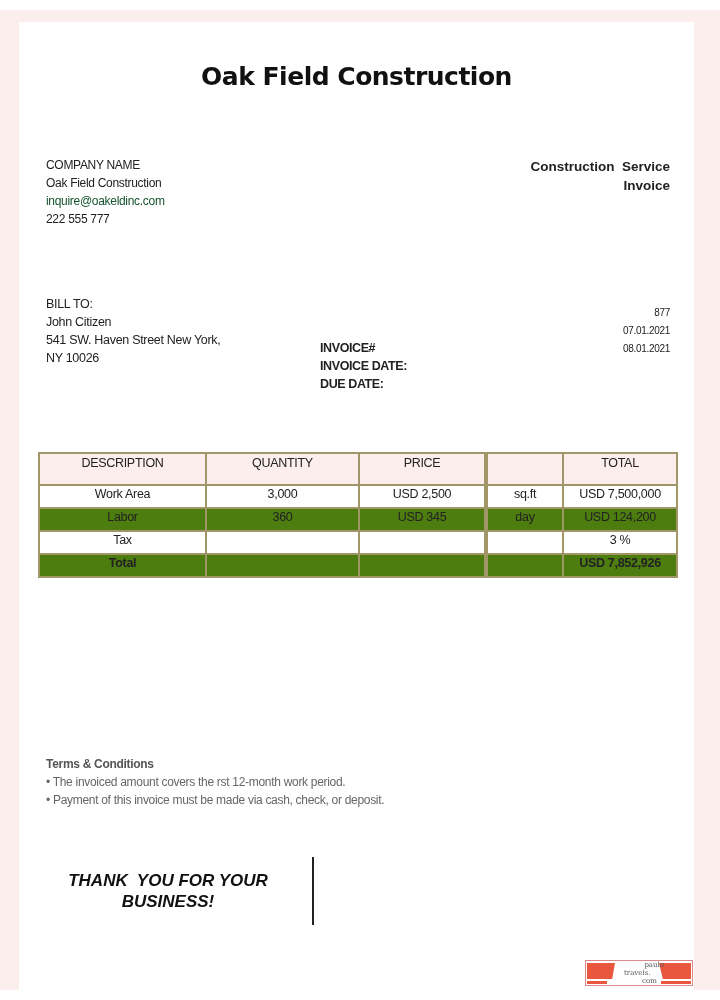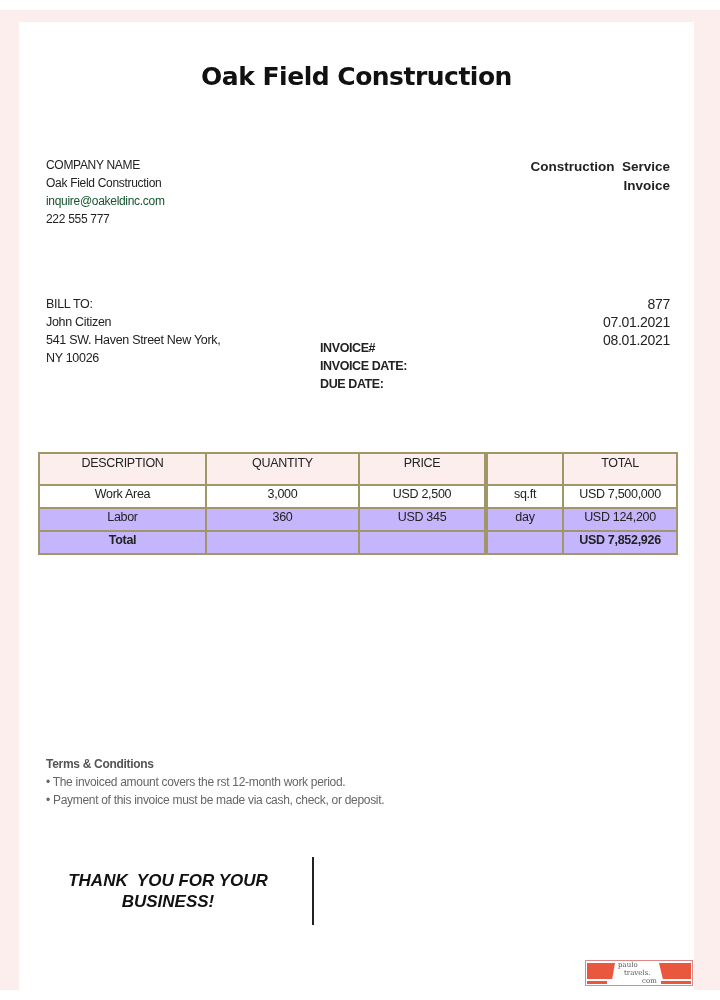--- a/index.html
+++ b/index.html
@@ -39,36 +39,36 @@
     }
     .bill .lbl { font-weight: normal; }
 
     .inv-labels {
       position: absolute; left: 301px; top: 273px;
       font-size: 12.5px; line-height: 18px; font-weight: bold; color: #222;
       letter-spacing: -0.4px;
       margin-top: 44px;
     }
     .inv-values {
-      position: absolute; right: 24px; top: 273px; text-align: right;
-      font-size: 14px; line-height: 18px; color: #222; letter-spacing: -0.3px;
+      position: absolute; right: 24px; top: 282px; text-align: right;
+      font-size: 10px; line-height: 18px; color: #222; letter-spacing: -0.3px;
     }
 
     table.items {
       position: absolute; left: 19px; top: 430px;
       border-collapse: collapse; font-size: 12.5px; color: #222;
       border-top: 2px solid #b8b8b8;
     }
     table.items td, table.items th {
       border: 2px solid #a09668; text-align: center; vertical-align: top;
       font-weight: normal; padding: 1px 4px 0 4px; letter-spacing: -0.3px;
     }
     table.items tr.head th { height: 32px; background: #fdeeee; padding-top: 2px; }
     table.items tr.r td { height: 23px; }
-    table.items tr.pink td { background: #c4b5fd; }
+    table.items tr.pink td { background: #4d7c0f; }
     table.items tr.white td { background: #ffffff; }
     table.items .bold { font-weight: bold; }
     table.items .dbl { border-left: 4px solid #a09668; }
 
     .terms {
       position: absolute; left: 27px; top: 733px;
       font-size: 12px; line-height: 18px; color: #666; letter-spacing: -0.3px;
     }
     .terms .hd { font-weight: bold; color: #555; }
 
@@ -86,21 +86,21 @@
     }
     .logo .stripe-l { position: absolute; left: 1px; top: 2px; width: 28px; height: 16px; background: #e8573e; clip-path: polygon(0 0,100% 0,90% 100%,0 100%); }
     .logo .stripe-l2 { position: absolute; left: 1px; top: 20px; width: 20px; height: 3px; background: #e8573e; }
     .logo .stripe-r { position: absolute; right: 1px; top: 2px; width: 32px; height: 16px; background: #e8573e; clip-path: polygon(0 0,100% 0,100% 100%,12% 100%); }
     .logo .stripe-r2 { position: absolute; right: 1px; top: 20px; width: 30px; height: 3px; background: #e8573e; }
     .logo .txt {
       position: absolute; left: 28px; top: 0px; width: 50px;
       font-family: "DejaVu Serif", serif; font-size: 7px; line-height: 8px; color: #555;
     }
     .logo .txt span { display: block; }
-    .logo .t1 { padding-left: 4px; }
+    .logo .t1 { padding-left: 18px; text-align: right; }
     .logo .t2 { padding-left: 10px; }
     .logo .t3 { padding-left: 28px; }
   </style>
 </head>
 <body>
 
 <div class="backdrop"></div>
 
 <div class="paper">
 
@@ -159,20 +159,27 @@
       <td class="dbl">sq.ft</td>
       <td>USD 7,500,000</td>
     </tr>
     <tr class="r pink">
       <td>Labor</td>
       <td>360</td>
       <td>USD 345</td>
       <td class="dbl">day</td>
       <td>USD 124,200</td>
     </tr>
+    <tr class="r white">
+      <td>Tax</td>
+      <td></td>
+      <td></td>
+      <td class="dbl"></td>
+      <td>3 %</td>
+    </tr>
     <tr class="r pink">
       <td class="bold">Total</td>
       <td></td>
       <td></td>
       <td class="dbl"></td>
       <td class="bold">USD 7,852,926</td>
     </tr>
   </tbody>
     </table>
 

